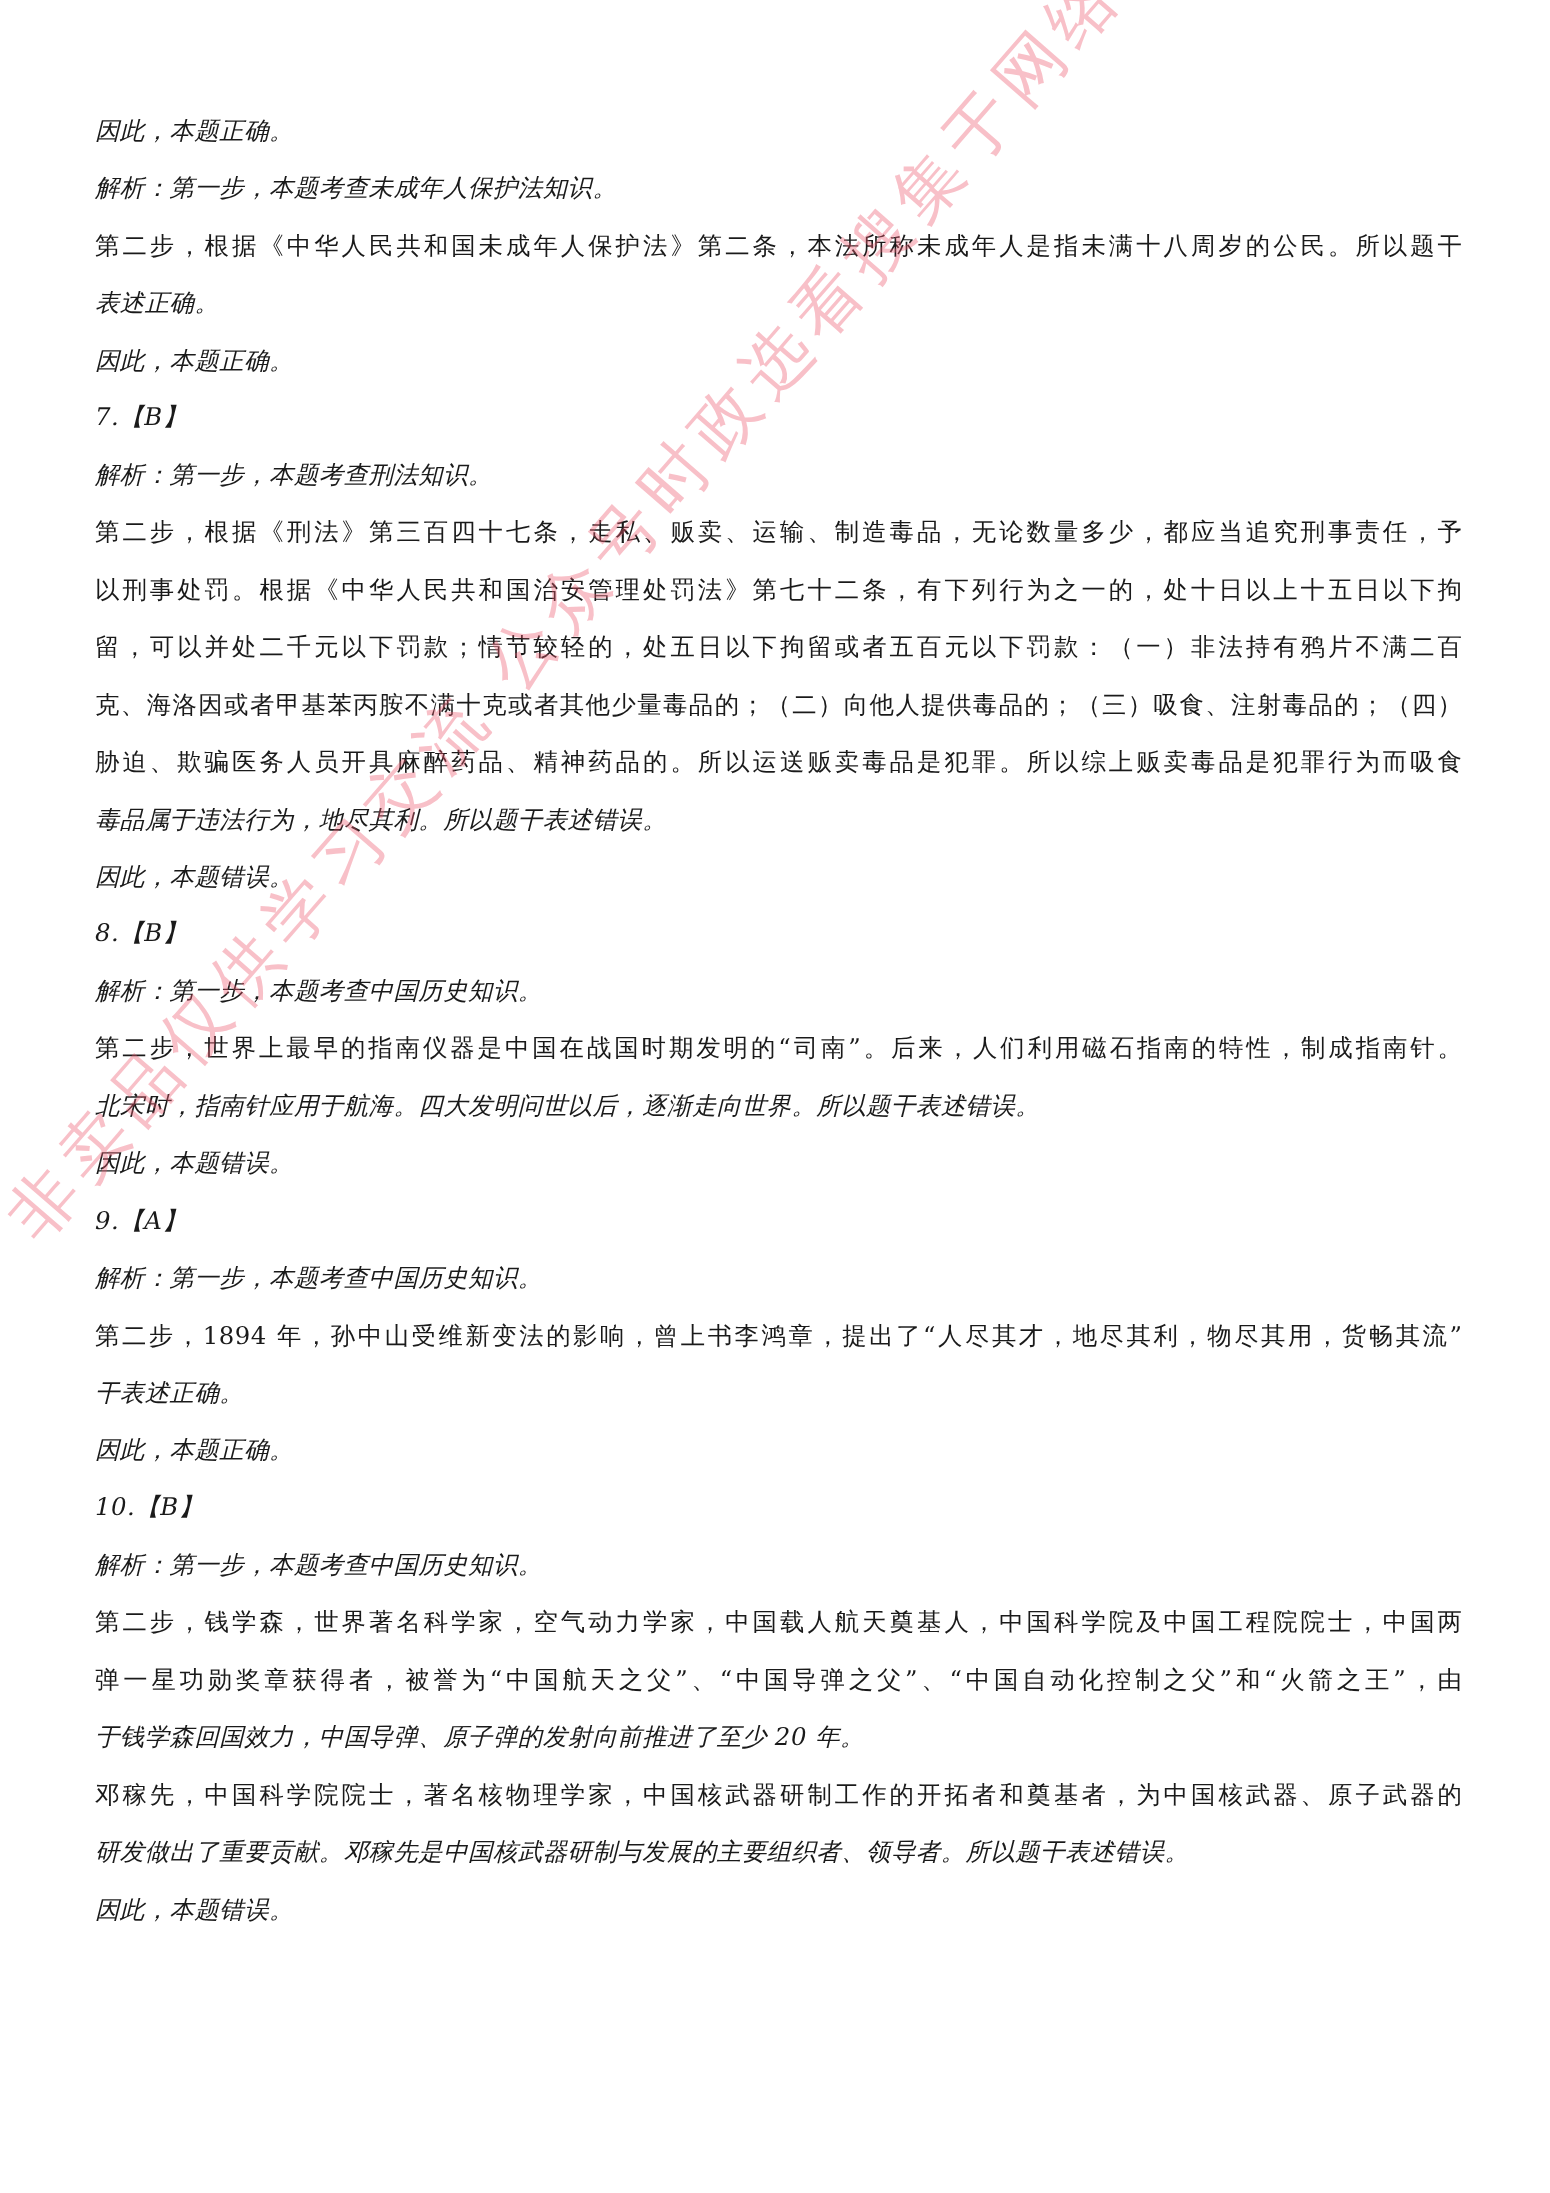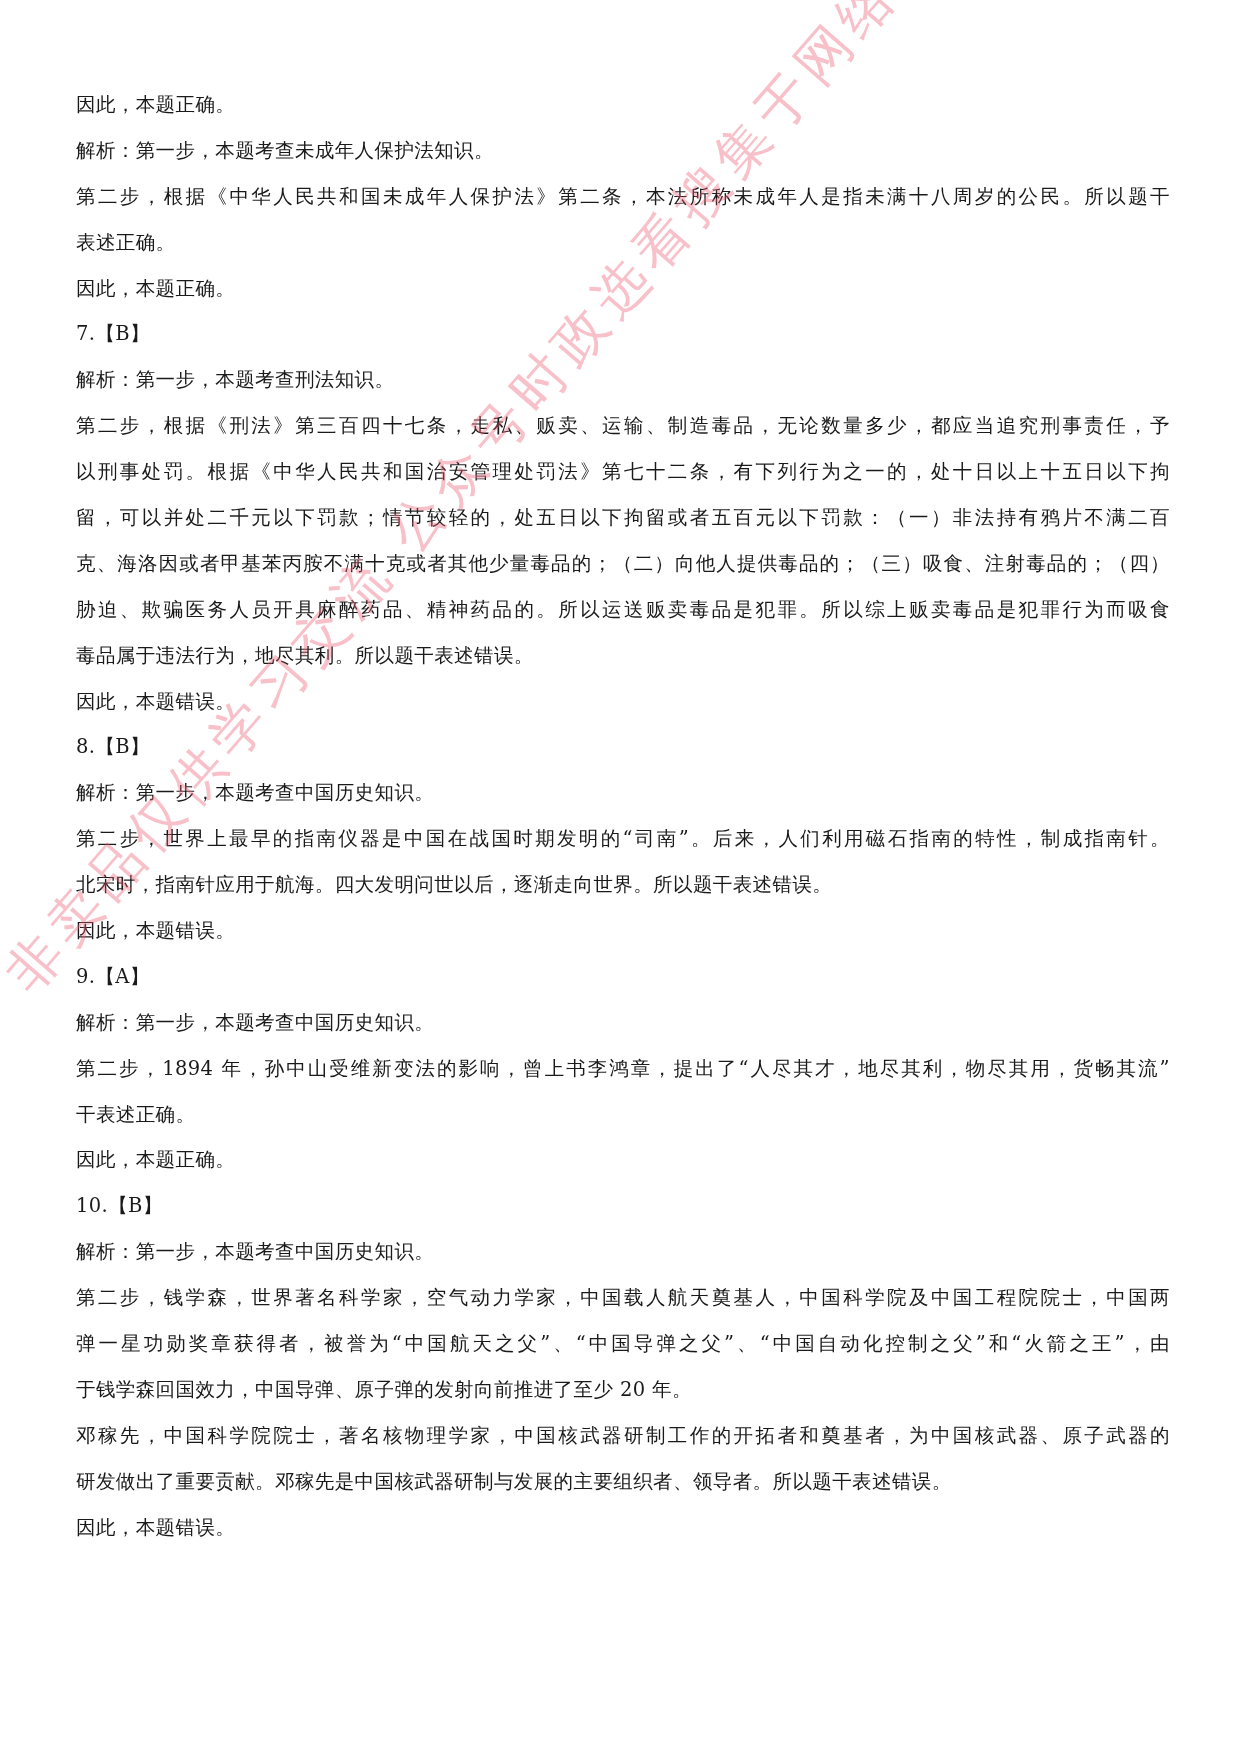--- a/index.html
+++ b/index.html
@@ -32,20 +32,21 @@
       height: 45.9px;
       line-height: 45.9px;
       font-size: 19.5px;
       white-space: nowrap;
       text-align: justify;
       text-align-last: justify;
       letter-spacing: 0.4px;
     }
     .line.last {
       text-align-last: left;
+      font-style: italic;
     }
     .watermark {
       position: absolute;
       left: 0;
       top: 0;
       width: 1240px;
       height: 1754px;
       pointer-events: none;
     }
     .watermark-text {

